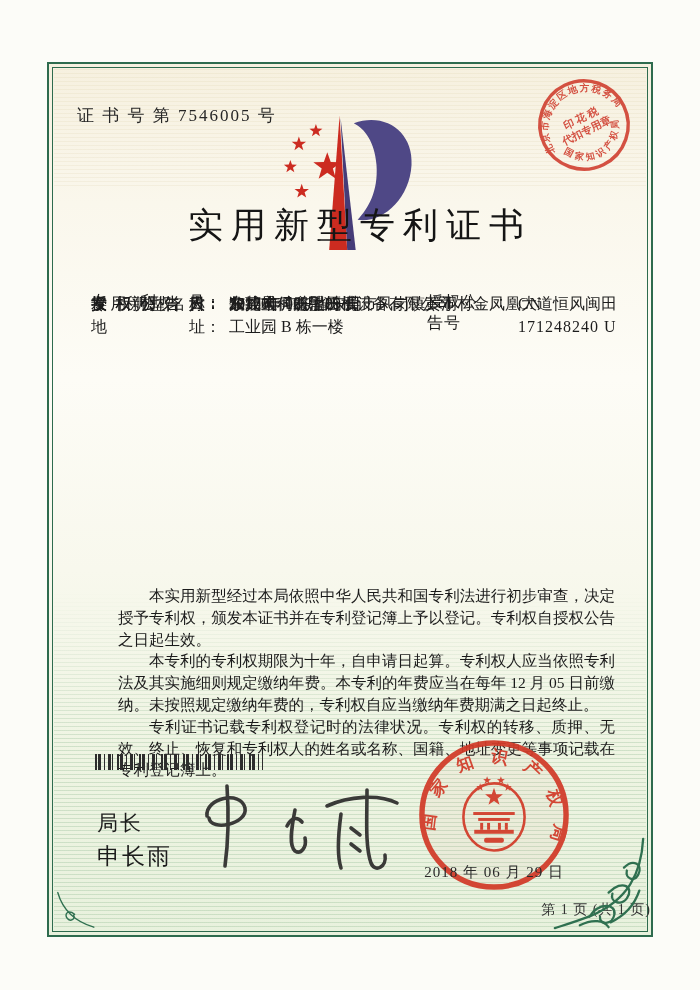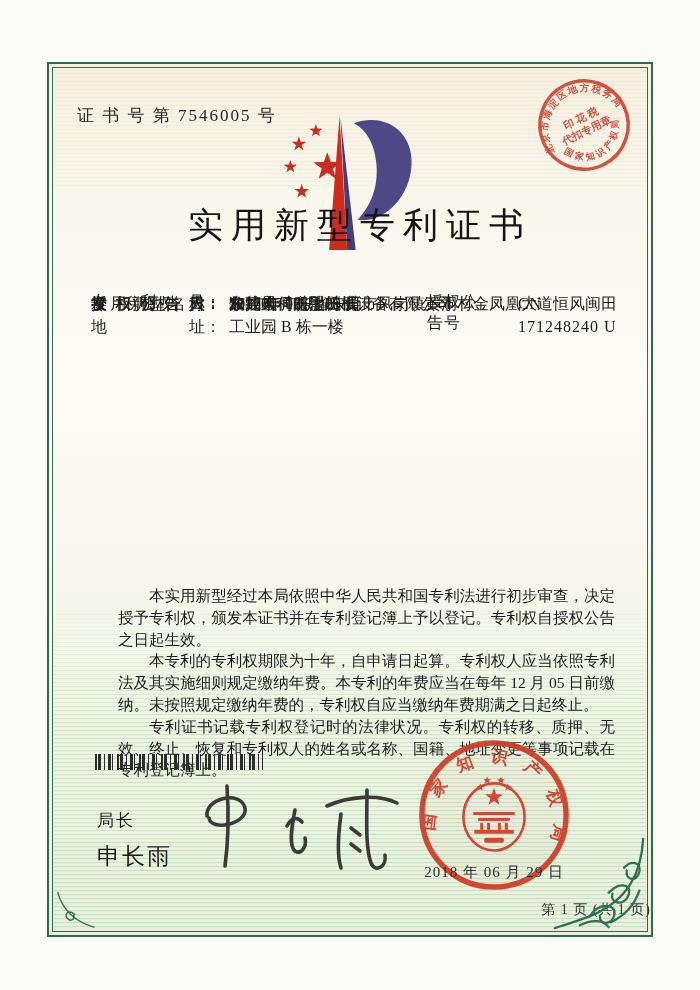--- a/index.html
+++ b/index.html
@@ -47,21 +47,21 @@
   .paras p{margin:0;text-indent:2em;}
   .barcode{
     position:absolute;left:46px;top:690px;width:168px;height:16px;
     background:repeating-linear-gradient(90deg,
       #2d2d2d 0 2px,transparent 2px 3px,
       #2d2d2d 3px 6px,transparent 6px 9px,
       #2d2d2d 9px 10px,transparent 10px 13px,
       #2d2d2d 13px 16px,transparent 16px 17px,
       #2d2d2d 17px 18px,transparent 18px 22px);
   }
-  .official-title{position:absolute;left:48px;top:745px;font-size:17px;letter-spacing:2px;}
+  .official-title{position:absolute;left:48px;top:745px;font-size:21px;letter-spacing:2px;}
   .official-name{position:absolute;left:48px;top:777px;font-size:23px;letter-spacing:2px;}
   .signature{position:absolute;left:142px;top:712px;width:230px;height:96px;}
   .seal{position:absolute;left:366px;top:672px;width:158px;height:158px;opacity:.93;}
   .seal-date{
     position:absolute;left:360px;width:170px;top:799px;text-align:center;
     font-size:15px;letter-spacing:1px;color:#2a2a2a;z-index:3;
   }
   .stamp{position:absolute;left:487px;top:13px;width:96px;height:96px;transform:rotate(-26deg);opacity:.88;}
   .footer{position:absolute;left:0;right:0;top:837px;text-align:right;font-size:14px;color:#333;letter-spacing:1px;padding-left:28px;}
   .flourish-br{position:absolute;right:4px;bottom:4px;width:96px;height:96px;}

